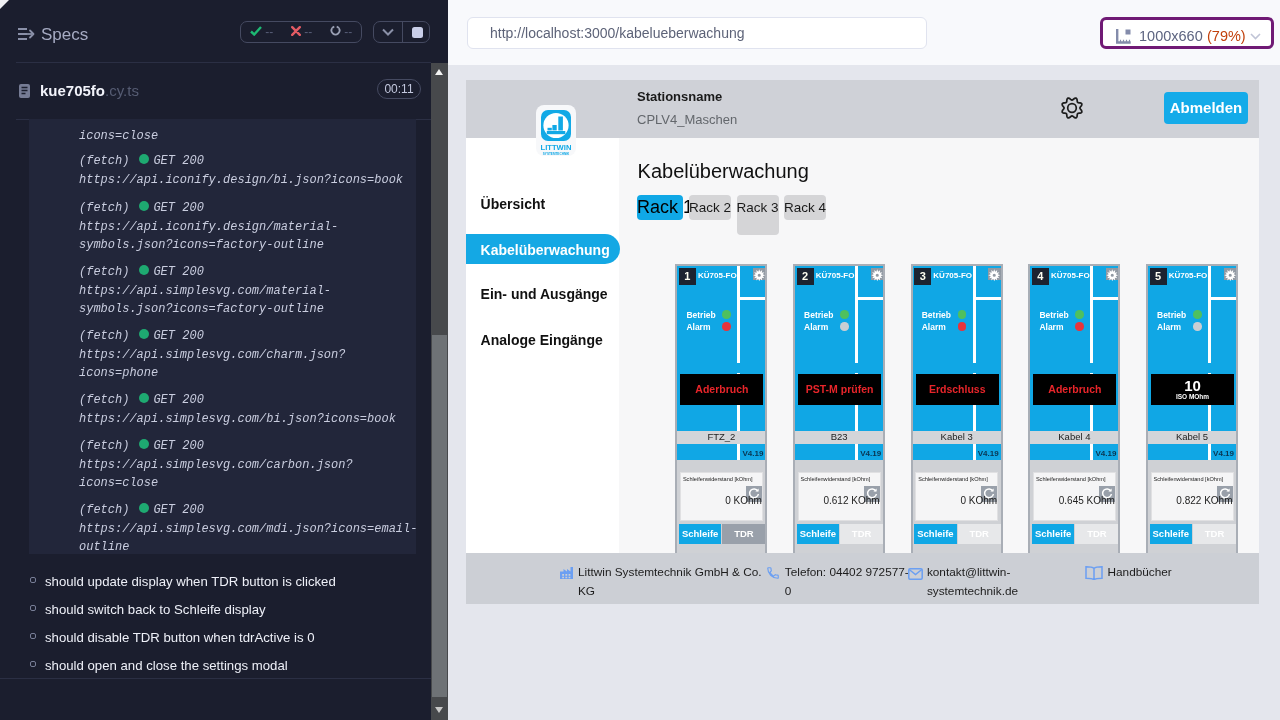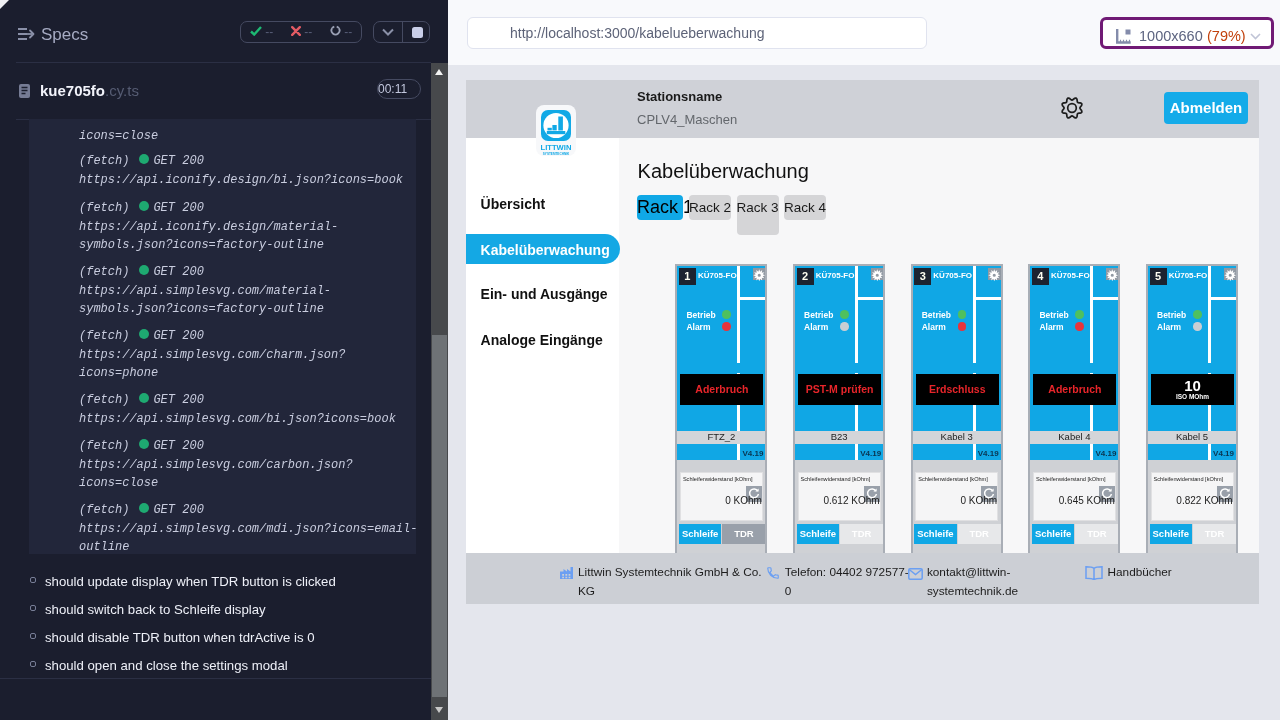--- a/index.html
+++ b/index.html
@@ -6,33 +6,33 @@
 .abs{position:absolute}
 #left{position:absolute;left:0;top:0;width:431px;height:720px;background:#1b1e2e;color:#a9aec6}
 #corner{position:absolute;left:0;top:0;width:0;height:0;border-left:9px solid #f0f0f4;border-bottom:9px solid transparent}
 .hline{position:absolute;left:16px;width:415px;height:1px;background:#2b2f44}
 #specsTitle{position:absolute;left:41px;top:25px;font-size:17px;color:#a6abc3}
 #statbox{position:absolute;left:240px;top:21px;width:122px;height:22px;border:1px solid #454a61;border-radius:7px;display:flex;align-items:center;justify-content:space-around;font-size:12px;color:#585e78}
 #ctrlbox{position:absolute;left:373px;top:21px;width:57px;height:22px;border:1px solid #454a61;border-radius:7px;display:flex;align-items:center}
 #specrow{position:absolute;left:0;top:76px;width:431px;height:32px}
 #specname{position:absolute;left:40px;top:6px;font-size:15px;font-weight:bold;color:#f2f3fa}
 #specname span{font-weight:normal;color:#565c73}
-#timepill{position:absolute;left:377px;top:3px;width:44px;height:20px;border:1px solid #454a61;border-radius:11px;color:#c3c8de;font-size:12px;line-height:18px}
+#timepill{position:absolute;left:377px;top:3px;width:44px;height:20px;border:1px solid #454a61;border-radius:11px;color:#c3c8de;font-size:12px;text-align:center;line-height:18px}
 #logblock{position:absolute;left:29px;top:119px;width:387px;height:435px;background:#22263a;font-family:"Liberation Mono",monospace;font-style:italic;font-size:12px;color:#c9cddf;overflow:hidden}
 .lg{position:absolute;left:50px;white-space:nowrap;line-height:18.6px}
 .lg .gd{display:inline-block;width:10px;height:10px;border-radius:50%;background:#1ea971;margin:0 4px 0 10px}
 .tst{position:absolute;left:45px;font-size:13.2px;color:#eef0f8;white-space:nowrap}
 .tic{position:absolute;left:30px;width:6px;height:6px;border:1.8px solid #787e97;border-radius:2px}
 #sbar{position:absolute;left:431px;top:0;width:17px;height:720px;background:#1b1e2e}
 #strack{position:absolute;left:0;top:63px;width:17px;height:657px;background:#47494c}
 #sthumb{position:absolute;left:1px;top:335px;width:15px;height:362px;background:#6e7276}
 .sarr{position:absolute;left:4px;width:0;height:0;border-left:4.5px solid transparent;border-right:4.5px solid transparent}
 #right{position:absolute;left:448px;top:0;width:832px;height:720px;background:#e4e6ed}
 #topbar{position:absolute;left:0;top:0;width:832px;height:65px;background:#f8f9fc}
-#urlbox{position:absolute;left:19px;top:17px;width:460px;height:32px;background:#fff;border:1px solid #e0e3ef;border-radius:6px;font-size:14px;color:#5d6378;line-height:30px;padding-left:42px}
+#urlbox{position:absolute;left:19px;top:17px;width:460px;height:32px;background:#fff;border:1px solid #e0e3ef;border-radius:6px;font-size:14px;color:#5d6378;line-height:30px;padding-left:22px}
 #ebox{position:absolute;left:492px;top:17px;width:144px;height:32px;background:#f8f9fc;border:1px solid #e4e6f2;border-radius:6px}
 #vbox{position:absolute;left:652px;top:17px;width:174px;height:32px;background:#fff;border:3px solid #701a75;border-radius:6px}
 #app{position:absolute;left:18px;top:80px;width:793px;height:524px;background:#f7f7f8;overflow:hidden}
 #ahead{position:absolute;left:0;top:0;width:793px;height:57.5px;background:#cfd1d7}
 #afoot{position:absolute;left:0;top:473px;width:793px;height:51px;background:#cccfd5;z-index:6;font-size:12.3px;color:#1c1c1c}
 #aside{position:absolute;left:0;top:57.5px;width:152.5px;height:415.5px;background:#fff}
 .mitem{position:absolute;left:14.6px;white-space:nowrap;font-size:14px;font-weight:bold;color:#111}
 #mpill{position:absolute;left:0;top:96px;width:153.5px;height:30.5px;background:#14a8e4;border-radius:0 16px 16px 0}
 #logocard{position:absolute;left:70px;top:25px;width:40px;height:51px;background:#f7f8fa;border-radius:8px;z-index:3}
 #abtn{position:absolute;left:698px;top:12px;width:84px;height:32px;background:#14abe9;border-radius:4px;color:#fff;font-weight:bold;font-size:15px;text-align:center;line-height:32px}

